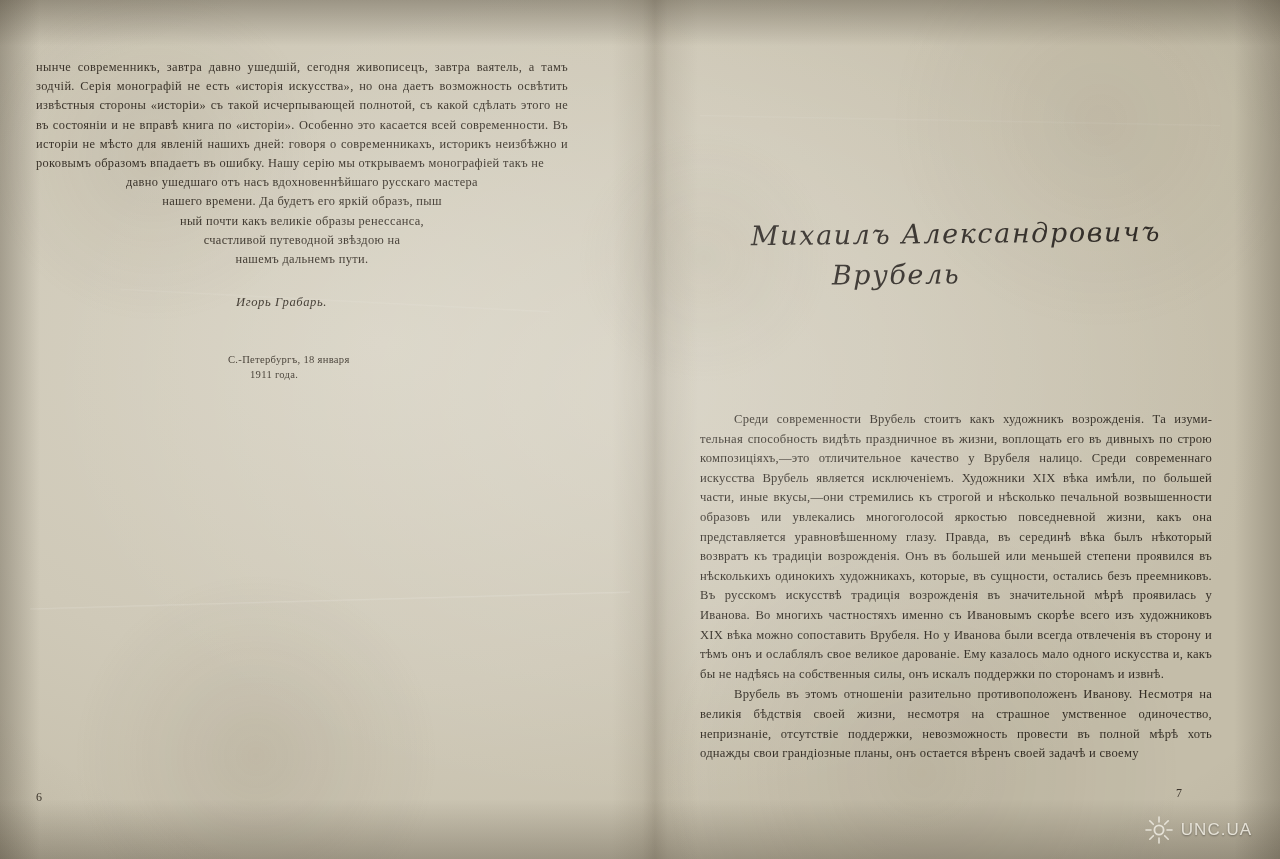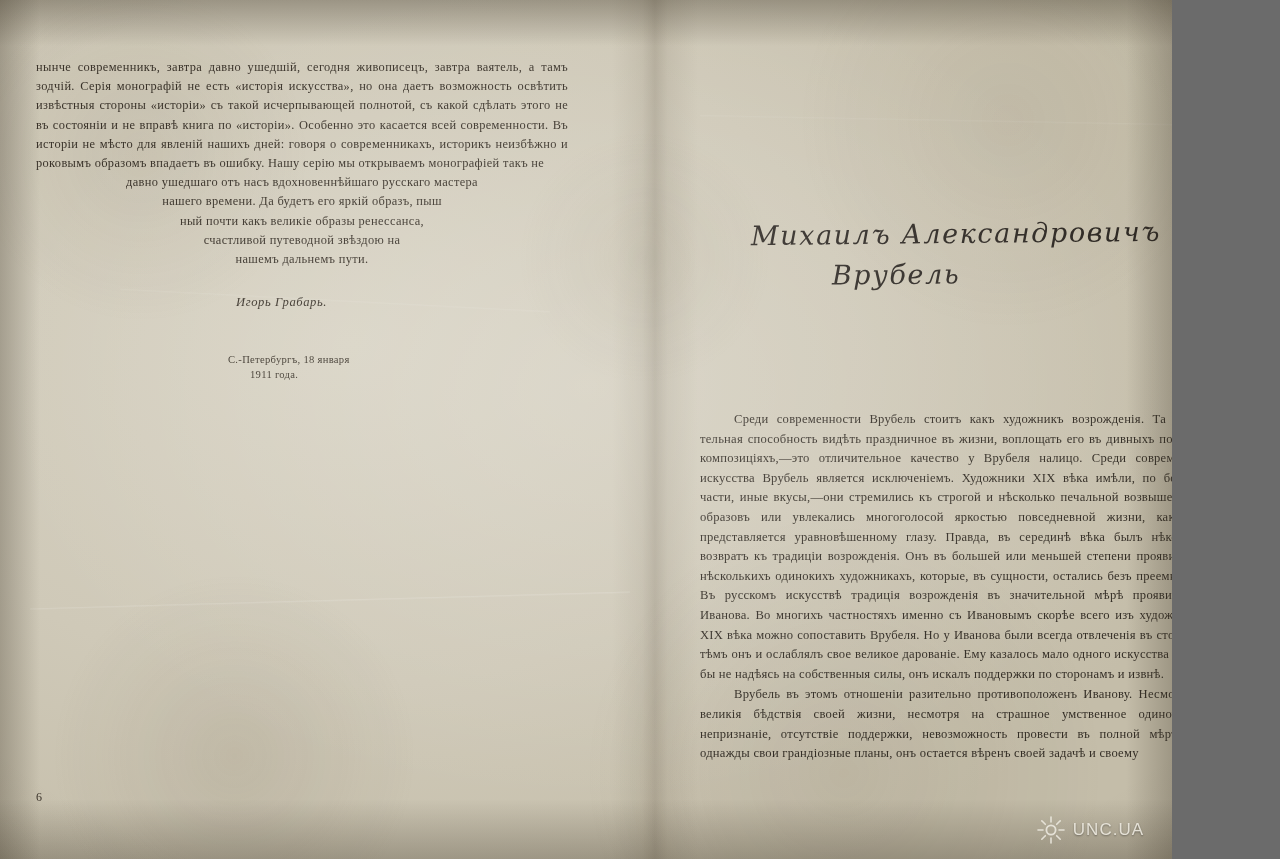--- a/index.html
+++ b/index.html
@@ -3,21 +3,21 @@
 <meta charset="utf-8">
 <title>Scanned book spread</title>
 <style>
   html, body {
     margin: 0;
     padding: 0;
     background: #6b6b6b;
   }
   #page {
     position: relative;
-    width: 1172px;
+    width: 1280px;
     height: 859px;
     overflow: hidden;
     background:
       radial-gradient(ellipse 900px 620px at 30% 40%, #d8d3c4 0%, #cfc9b8 55%, #c4bda9 100%);
     font-family: "Liberation Serif", "DejaVu Serif", serif;
     color: #2b2722;
   }
 
   
   .tex {

